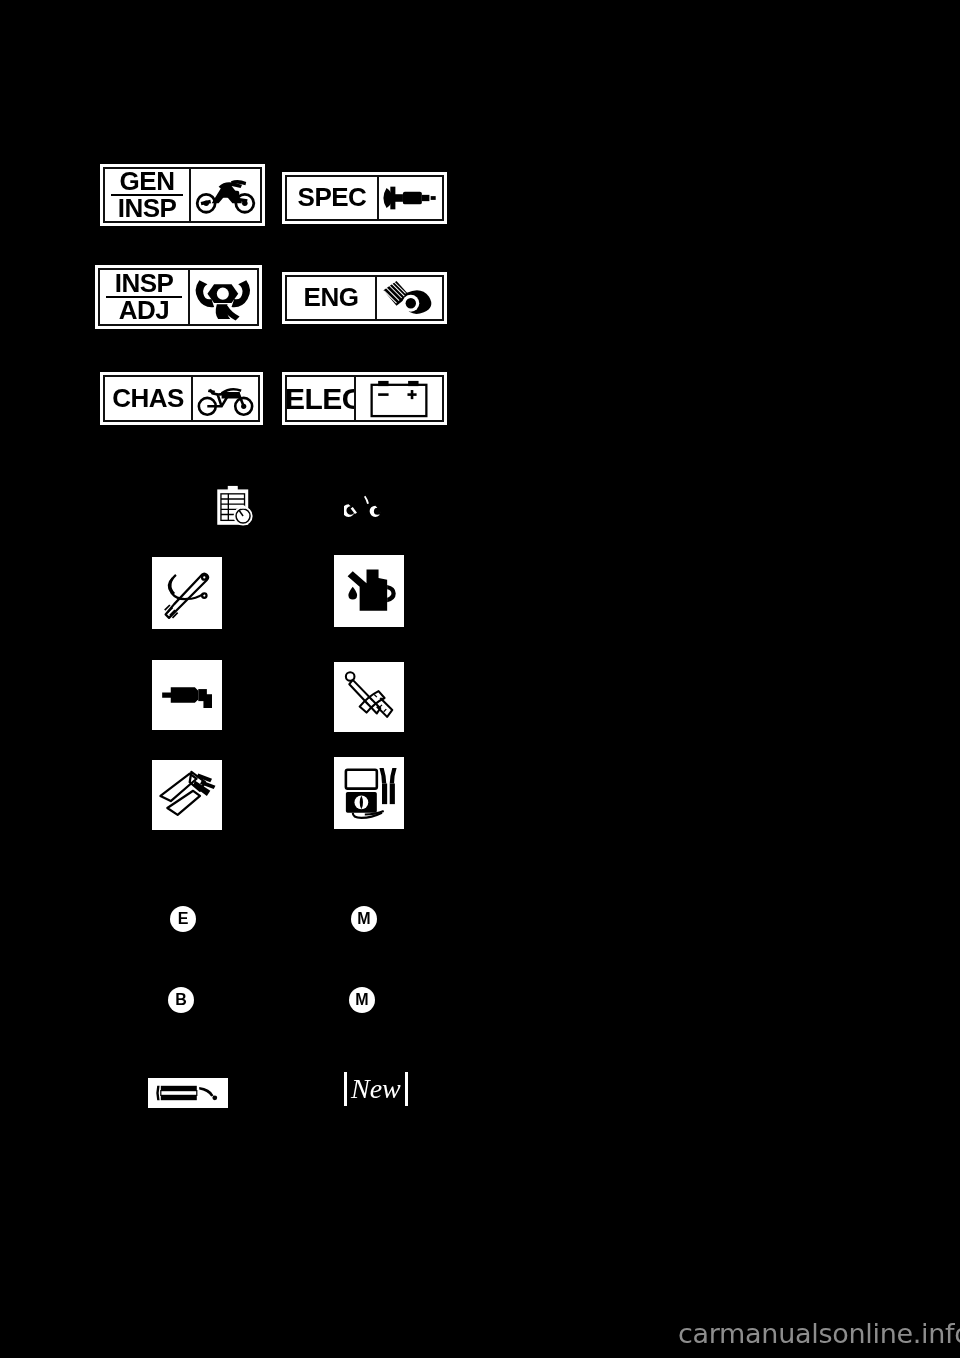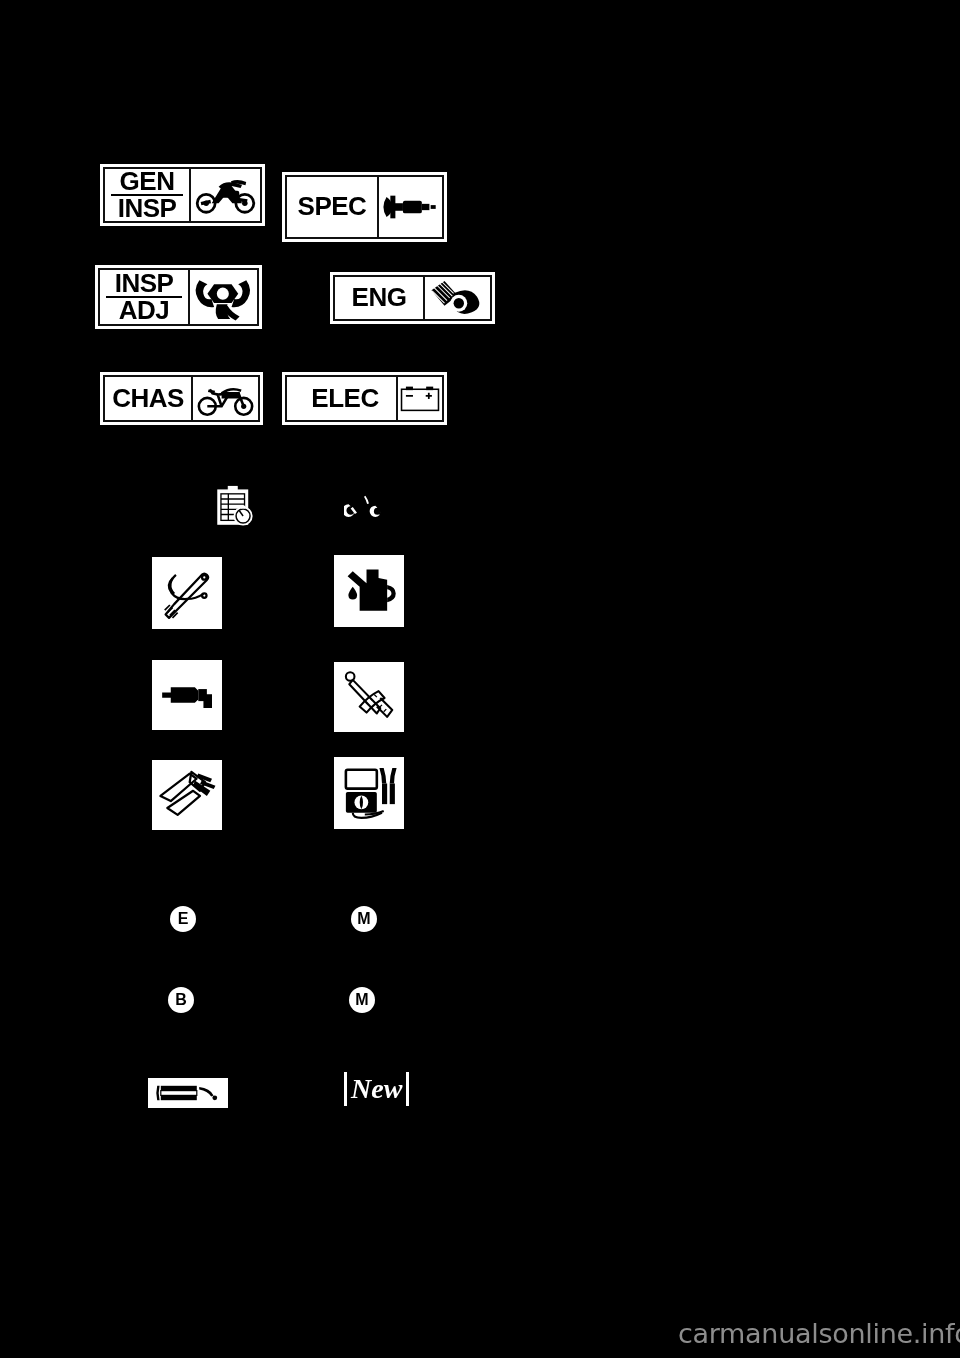--- a/index.html
+++ b/index.html
@@ -85,21 +85,21 @@
   }
 
   
   .new-mark {
     position: absolute;
     display: flex;
     align-items: center;
     color: #ffffff;
     font-family: "Liberation Serif", serif;
     font-style: italic;
-    font-weight: bold;
+    font-weight: normal;
   }
   .new-bar {
     display: inline-block;
     width: 3px;
     background: #ffffff;
     margin: 0 4px;
   }
 
   
   .watermark {
@@ -132,21 +132,21 @@
       <path d="M40 18 q8 -8 20 -6 l14 3 l-2 5 l-13 -3 q-9 -1 -14 5 Z"></path>
       <path d="M58 10 q10 -4 22 1 l-1 5 q-10 -4 -20 -1 Z"></path>
       <rect x="44" y="24" width="26" height="10" rx="3"></rect>
       <path d="M14 40 l14 -3 l1 5 l-14 3 Z"></path>
       <path d="M68 34 l14 2 l-1 5 l-14 -2 Z"></path>
     </g>
           </svg>
         </div>
       </div>
     </div>
-    <div class="tab-box" style="left: 282px; top: 172px; width: 165px; height: 70px;">
+    <div class="tab-box" style="left: 282px; top: 172px; width: 165px; height: 52px;">
       <div class="tb-inner">
         <div class="tab-label" style="width: 90px; font-size: 26px;">
           <span>SPEC</span>
         </div>
         <div class="tab-divider"></div>
         <div class="tab-icon">
           <svg viewBox="0 0 100 60" width="100%" height="100%">
     <g fill="#000">
       <path d="M12 14 q-10 16 0 32 q9 -6 9 -16 q0 -10 -9 -16 Z"></path>
       <rect x="12" y="24" width="26" height="12"></rect>
@@ -173,21 +173,21 @@
       <path d="M84 10 q10 14 2 28 q-8 14 -24 12 l4 -12 q10 2 12 -8 q2 -9 -6 -14 Z"></path>
       <path d="M36 16 h26 l10 14 l-10 14 h-26 l-10 -14 Z"></path>
       <circle cx="49" cy="30" r="9" fill="#fff"></circle>
       <path d="M40 46 q-4 14 2 22 h18 q-8 -10 -4 -22 Z"></path>
       <path d="M56 48 q6 10 18 16 l-6 6 q-14 -8 -20 -18 Z"></path>
     </g>
           </svg>
         </div>
       </div>
     </div>
-    <div class="tab-box" style="left: 282px; top: 272px; width: 165px; height: 52px; margin-left: 48px;">
+    <div class="tab-box" style="left: 282px; top: 272px; width: 165px; height: 52px;">
       <div class="tb-inner">
         <div class="tab-label" style="width: 88px; font-size: 26px;">
           <span>ENG</span>
         </div>
         <div class="tab-divider"></div>
         <div class="tab-icon">
           <svg viewBox="0 0 100 60" width="100%" height="100%">
     <g fill="#000">
       <path d="M10 18 L30 4 L50 26 L30 42 Z"></path>
       <path d="M46 22 q22 -10 34 6 q10 16 -8 24 q-20 8 -30 -10 Z"></path>
@@ -226,21 +226,21 @@
       <circle cx="78" cy="42" r="4"></circle>
       <path d="M44 20 h28 v10 h-28 z"></path>
       <path d="M24 16 l10 2 l-1 4 l-10 -2 z"></path>
     </g>
           </svg>
         </div>
       </div>
     </div>
     <div class="tab-box" style="left: 282px; top: 372px; width: 165px; height: 53px;">
       <div class="tb-inner">
-        <div class="tab-label" style="width: 109px; font-size: 26px; padding-left: 13px;">
+        <div class="tab-label" style="width: 67px; font-size: 30px; padding-left: 13px;">
           <span>ELEC</span>
         </div>
         <div class="tab-divider"></div>
         <div class="tab-icon">
           <svg viewBox="0 0 100 66" width="100%" height="100%">
     <g fill="#000">
       <rect x="18" y="6" width="16" height="8"></rect>
       <rect x="64" y="6" width="16" height="8"></rect>
       <rect x="8" y="12" width="84" height="48" fill="none" stroke="#000" stroke-width="3.5"></rect>
       <rect x="18" y="25" width="16" height="4"></rect>

